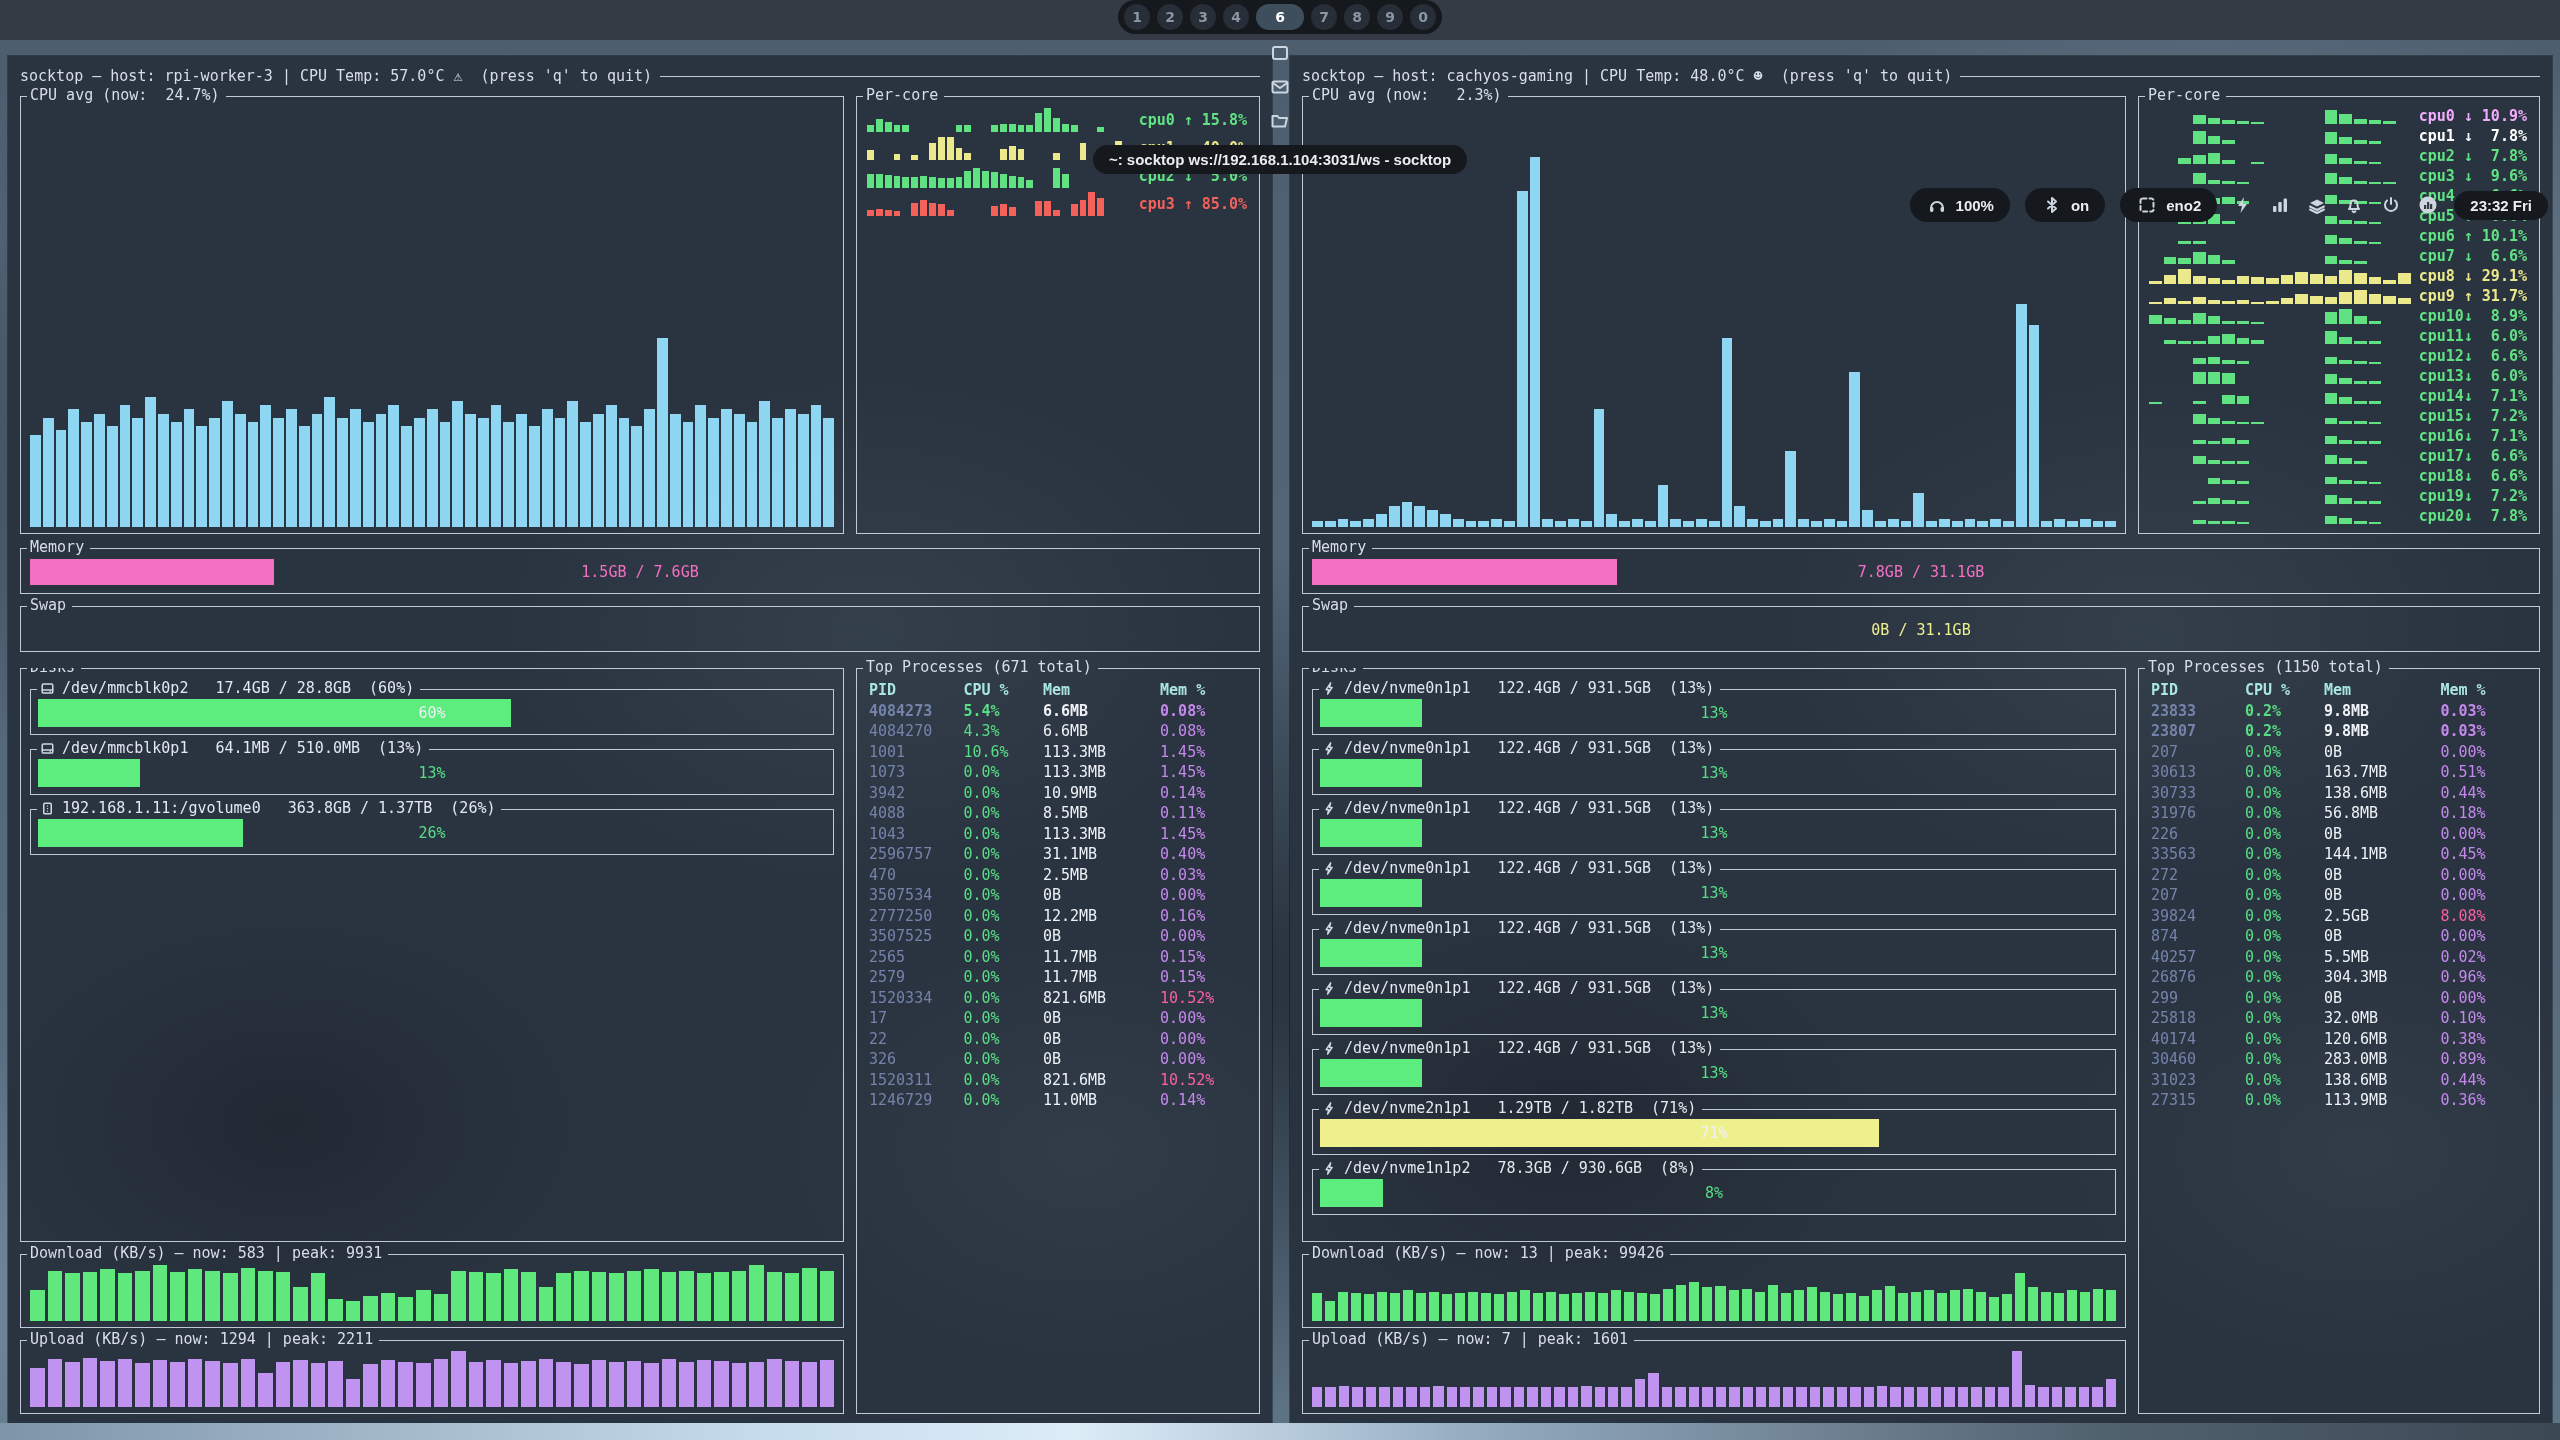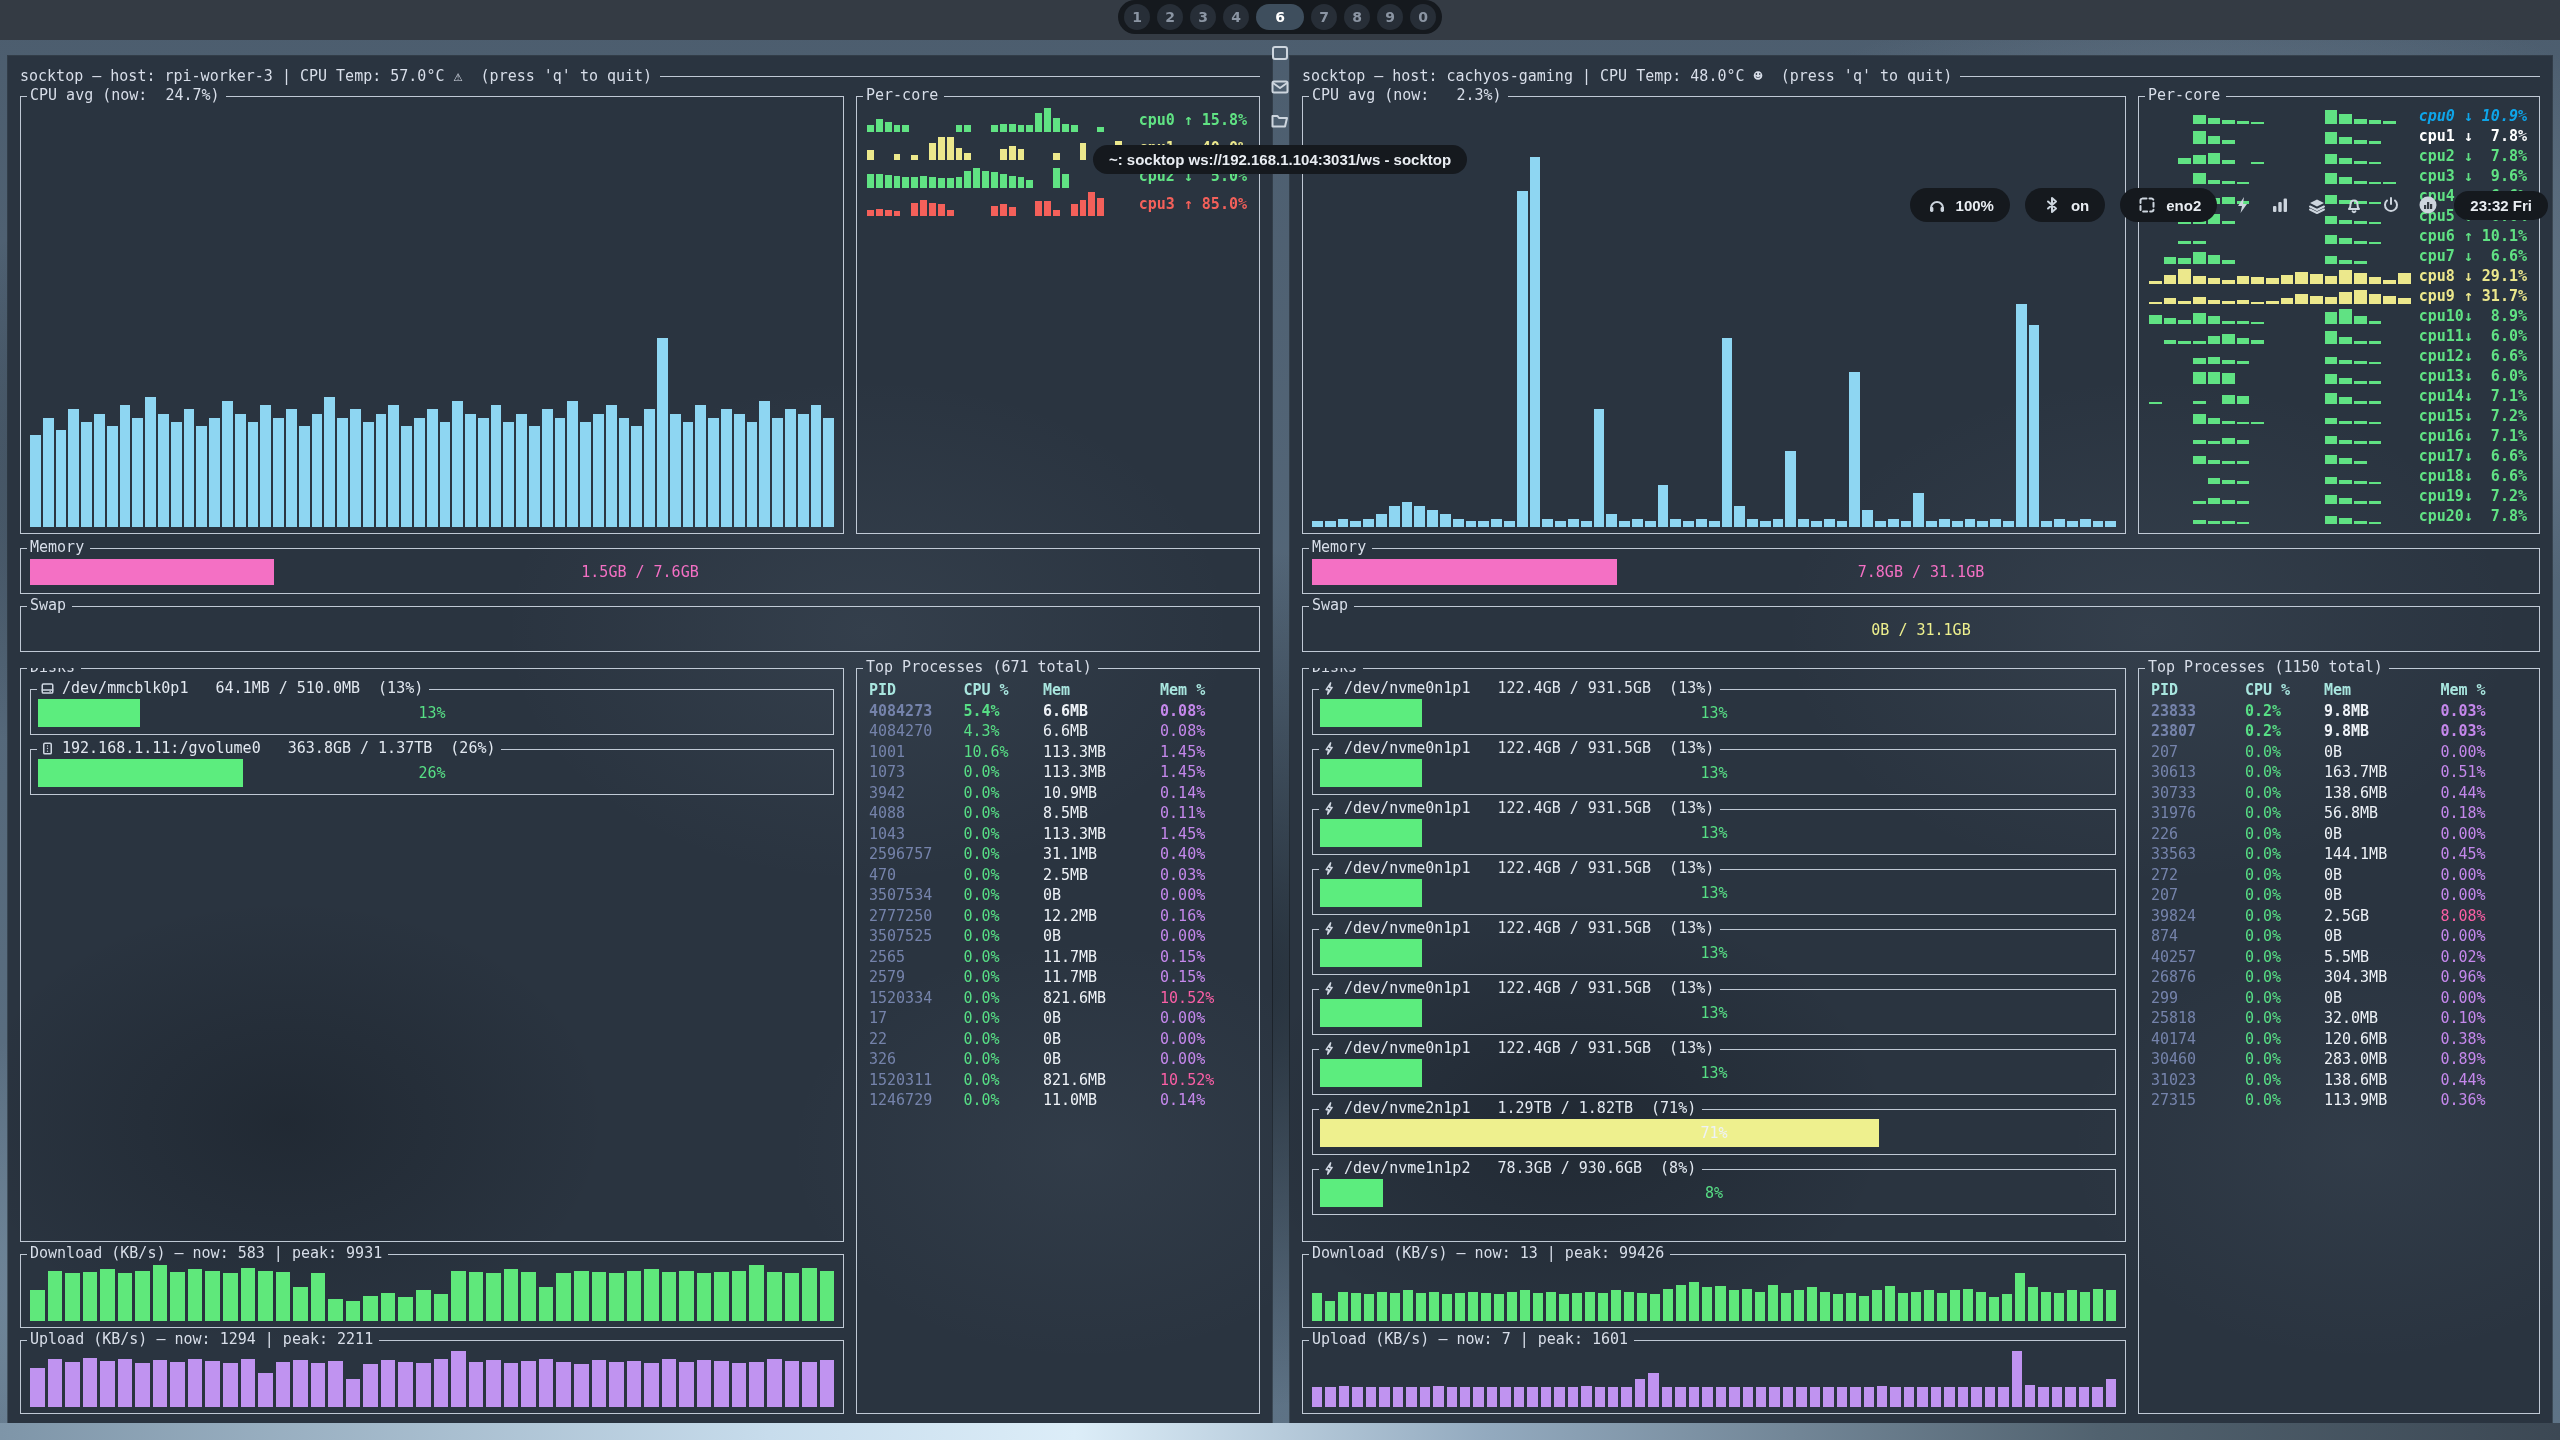--- a/index.html
+++ b/index.html
@@ -447,20 +447,33 @@
         <div class="box-head">
             <span class="box-title">Disks</span>
           </div>
         <div class="disk-list">
             <div class="disk-item">
               <div class="box-head">
                 <span class="box-title disk-title"><span style="display: inline-flex;"><svg viewBox="0 0 20 20">
                       <rect x="3" y="4" width="14" height="12" rx="1.5" fill="none" stroke="currentColor" stroke-width="2" stroke-linecap="round" stroke-linejoin="round"></rect>
                       <path d="M3 12h14" fill="none" stroke="currentColor" stroke-width="2" stroke-linecap="round" stroke-linejoin="round"></path>
                       <circle cx="13.5" cy="14" r="0.9" fill="currentColor"></circle>
+                    </svg></span><span>/dev/mmcblk0p2   17.4GB / 28.8GB  (60%)</span></span>
+              </div>
+              <div class="disk-gauge">
+                <div class="gauge-fill" style="width: 60%; background: rgb(92, 237, 126);"></div>
+                <div class="gauge-label" style="color: rgb(238, 242, 247);">60%</div>
+              </div>
+            </div>
+            <div class="disk-item">
+              <div class="box-head">
+                <span class="box-title disk-title"><span style="display: inline-flex;"><svg viewBox="0 0 20 20">
+                      <rect x="3" y="4" width="14" height="12" rx="1.5" fill="none" stroke="currentColor" stroke-width="2" stroke-linecap="round" stroke-linejoin="round"></rect>
+                      <path d="M3 12h14" fill="none" stroke="currentColor" stroke-width="2" stroke-linecap="round" stroke-linejoin="round"></path>
+                      <circle cx="13.5" cy="14" r="0.9" fill="currentColor"></circle>
                     </svg></span><span>/dev/mmcblk0p1   64.1MB / 510.0MB  (13%)</span></span>
               </div>
               <div class="disk-gauge">
                 <div class="gauge-fill" style="width: 13%; background: rgb(92, 237, 126);"></div>
                 <div class="gauge-label" style="color: rgb(87, 222, 133);">13%</div>
               </div>
             </div>
             <div class="disk-item">
               <div class="box-head">
                 <span class="box-title disk-title"><span style="display: inline-flex;"><svg viewBox="0 0 20 20">
@@ -710,21 +723,21 @@
               <i style="height: 0%; background: transparent;"></i>
               <i style="height: 0%; background: transparent;"></i>
               <i style="height: 0%; background: transparent;"></i>
               <i style="height: 90%; background: rgb(96, 226, 131);"></i>
               <i style="height: 60%; background: rgb(96, 226, 131);"></i>
               <i style="height: 30%; background: rgb(96, 226, 131);"></i>
               <i style="height: 22%; background: rgb(96, 226, 131);"></i>
               <i style="height: 18%; background: rgb(96, 226, 131);"></i>
               <i style="height: 0%; background: transparent;"></i>
             </div>
-            <span class="core-label" style="color: #0ea5e9; font-style: italic;">cpu0 ↓ 10.9%</span>
+            <span class="core-label" style="color: #f0abfc;">cpu0 ↓ 10.9%</span>
           </div>
           <div class="core-row" style="height: 20px;">
             <div class="core-spark">
               <i style="height: 0%; background: transparent;"></i>
               <i style="height: 0%; background: transparent;"></i>
               <i style="height: 0%; background: transparent;"></i>
               <i style="height: 80%; background: rgb(96, 226, 131);"></i>
               <i style="height: 50%; background: rgb(96, 226, 131);"></i>
               <i style="height: 28%; background: rgb(96, 226, 131);"></i>
               <i style="height: 0%; background: transparent;"></i>

